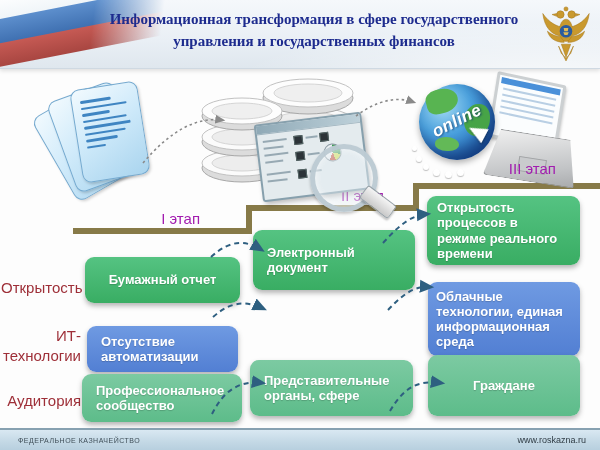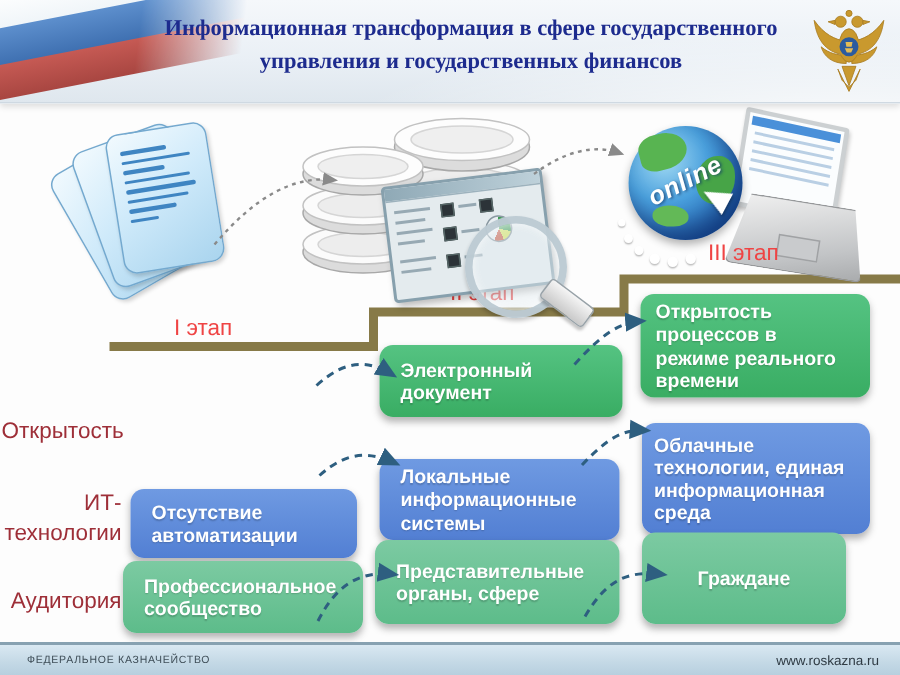--- a/index.html
+++ b/index.html
@@ -19,21 +19,21 @@
   .fb1{top:0px;left:-22px;transform:rotate(-11deg);background:linear-gradient(180deg,#ffffff,#eef4f8);box-shadow:0 1px 2px rgba(0,0,0,.10);}
   .fb2{top:23px;left:-20px;height:25px;transform:rotate(-11deg);background:linear-gradient(180deg,#5d8fcd,#3e6fb0);}
   .fb3{top:47px;left:-18px;height:23px;transform:rotate(-11deg);background:linear-gradient(180deg,#c65a54,#a84641);}
   .title{position:absolute;left:88px;right:60px;top:9px;text-align:center;
     font-family:"Liberation Serif",serif;font-weight:bold;font-size:15px;line-height:1.45;color:#1d2b8e;}
   .emblem{position:absolute;right:8px;top:5px;width:52px;height:58px;}
 
   
   .stairs{position:absolute;left:0;top:0;z-index:1;}
   .overlay{position:absolute;left:0;top:0;z-index:6;pointer-events:none;}
-  .stage{position:absolute;font-size:15px;color:#ef4444;width:84px;text-align:left;z-index:2;}
+  .stage{position:absolute;font-size:15px;color:#a21caf;width:84px;text-align:right;z-index:2;}
   .st1{left:116px;top:210px;}
   .st2{left:300px;top:187px;}
   .st3{left:472px;top:160px;}
 
   
   .il{position:absolute;z-index:2;}
   
   .docs{left:50px;top:82px;width:115px;height:122px;}
   .page{position:absolute;width:68px;height:94px;border:1.5px solid #74a9cf;border-radius:9px;
     background:linear-gradient(150deg,#f2fafe 0%,#cfeafa 45%,#a9d4ee 100%);box-shadow:1px 2px 3px rgba(0,0,0,.18);}
@@ -81,28 +81,28 @@
     filter:drop-shadow(1px 1px 1px rgba(0,0,0,.35));}
 
   
   .bx{position:absolute;border-radius:9px;color:#fff;font-weight:bold;font-size:13px;line-height:1.16;
     display:flex;align-items:center;justify-content:center;text-align:left;padding:4px 14px;
     box-sizing:border-box;box-shadow:0 3px 5px rgba(50,50,50,.35);text-shadow:0 1px 1px rgba(0,0,0,.18);z-index:5;}
   .g{background:linear-gradient(180deg,#55c382,#39ad63);}
   .b{background:linear-gradient(180deg,#6f9ae2,#527fd3);margin-top:10px;}
   .lg{background:linear-gradient(180deg,#7ccaa2,#5dbc8a);}
   .r1c1{left:85px;top:257px;width:155px;height:46px;}
-  .r1c2{left:253px;top:230px;width:162px;height:48px;}
+  .r1c2{left:253px;top:230px;width:162px;height:60px;}
   .r1c3{left:427px;top:196px;width:153px;height:69px;padding:4px 10px;}
   .r2c1{left:87px;top:316px;width:151px;height:46px;}
   .r2c2{left:253px;top:296px;width:160px;height:54px;}
   .r2c3{left:428px;top:272px;width:152px;height:74px;padding:4px 8px;}
   .r3c1{left:82px;top:374px;width:160px;height:48px;}
   .r3c2{left:250px;top:360px;width:163px;height:56px;}
-  .r3c3{left:428px;top:355px;width:136px;height:61px;}
+  .r3c3{left:428px;top:355px;width:152px;height:61px;}
 
   .cat{position:absolute;width:80px;text-align:right;color:#9e2f38;font-weight:normal;font-size:15px;line-height:1.3;z-index:5;}
   .cat1{left:1px;top:278px;}
   .cat2{left:1px;top:326px;}
   .cat3{left:1px;top:391px;}
 
   
   .footer{position:absolute;left:0;top:428px;width:600px;height:22px;
     background:linear-gradient(180deg,#d9e8f2 0%,#c3d8e5 55%,#b4cddd 100%);
     border-top:2px solid #87a1b1;z-index:5;}
@@ -233,24 +233,24 @@
   <div class="gcur"></div>
 
   <div class="stage st1">I этап</div>
   <div class="stage st2">II этап</div>
   <div class="stage st3">III этап</div>
 
   <div class="cat cat1">Открытость</div>
   <div class="cat cat2">ИТ-технологии</div>
   <div class="cat cat3">Аудитория</div>
 
+  <div class="bx g  r1c1">Бумажный отчет</div>
   <div class="bx g  r1c2">Электронный документ</div>
   <div class="bx g  r1c3">Открытость процессов в режиме реального времени</div>
   <div class="bx b  r2c1">Отсутствие автоматизации</div>
-  <div class="bx b  r2c2">Локальные информационные системы</div>
   <div class="bx b  r2c3">Облачные технологии, единая информационная среда</div>
   <div class="bx lg r3c1">Профессиональное сообщество</div>
   <div class="bx lg r3c2">Представительные органы, сфере</div>
   <div class="bx lg r3c3">Граждане</div>
 
   <svg class="overlay" width="600" height="450" viewBox="0 0 600 450">
     <defs>
       <marker id="mblue" markerWidth="8" markerHeight="8" viewBox="0 0 10 10" refX="7" refY="5" orient="auto">
         <path d="M0 1 L9 5 L0 9 Z" fill="#2e5f80"></path>
       </marker>

